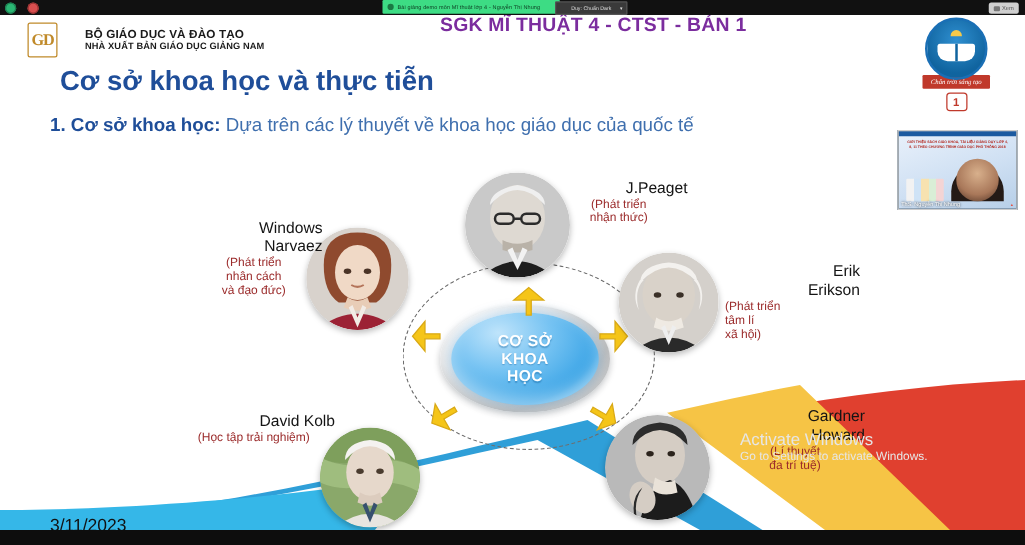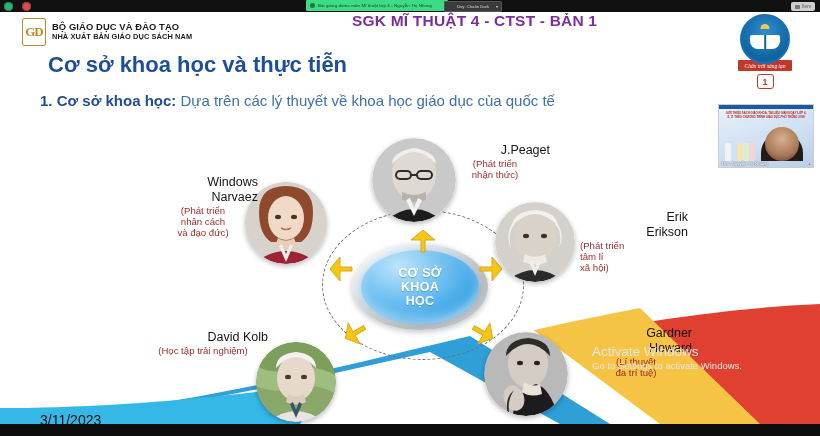--- a/index.html
+++ b/index.html
@@ -23,21 +23,21 @@
      display:flex;align-items:center;gap:2px;padding:0 4px;color:#555;font-size:4.6px;}
   .share-btn .sq{width:5px;height:4px;background:#777;border-radius:1px;}
 
   
   .slide{position:absolute;left:0;top:12px;width:820px;height:412px;background:#fff;overflow:hidden;}
 
   
   .ribbon{position:absolute;bottom:0;right:0;width:100%;height:120px;pointer-events:none;}
 
   
-  .ministry{position:absolute;left:22px;top:6px;display:flex;align-items:center;gap:6px;}
+  .ministry{position:absolute;left:22px;top:6px;display:flex;align-items:center;gap:22px;}
   .ministry .mark{width:22px;height:26px;border:1.4px solid #c08a2a;border-radius:2px;
       display:flex;align-items:center;justify-content:center;color:#c08a2a;
       font-family:"Liberation Serif",serif;font-weight:bold;font-size:13px;letter-spacing:-1px;}
   .ministry .txt1{font-size:9.4px;font-weight:bold;color:#1a1a1a;letter-spacing:.1px;line-height:1.15;}
   .ministry .txt2{font-size:7.4px;font-weight:bold;color:#1a1a1a;letter-spacing:.1px;line-height:1.2;}
 
   .sgk-title{position:absolute;left:352px;top:0px;font-size:15.5px;font-weight:bold;color:#7b2d9e;
       letter-spacing:.2px;white-space:nowrap;}
 
   .h1{position:absolute;left:48px;top:40px;font-size:22px;font-weight:bold;color:#1f4e99;}
@@ -145,21 +145,21 @@
       <path d="M0,120 L660,120 L520,16 C400,44 280,78 160,98 C100,108 48,114 0,117 Z" fill="#ffffff"></path>
       <path d="M0,120 L610,120 L470,32 C360,58 250,86 140,102 C88,110 42,114 0,116 Z" fill="#2f9fd8"></path>
       <path d="M0,120 L560,120 L430,48 C330,70 230,94 130,106 C82,112 40,116 0,118 Z" fill="#ffffff"></path>
       <path d="M0,104 C90,104 210,96 330,78 L300,120 L0,120 Z" fill="#35b7e8"></path>
     </svg>
 
     <div class="ministry">
       <div class="mark">GD</div>
       <div>
         <div class="txt1">BỘ GIÁO DỤC VÀ ĐÀO TẠO</div>
-        <div class="txt2">NHÀ XUẤT BẢN GIÁO DỤC SÁCH NAM</div>
+        <div class="txt2">NHÀ XUẤT BẢN GIÁO DỤC GIẢNG NAM</div>
       </div>
     </div>
 
     <div class="sgk-title">SGK MĨ THUẬT 4 - CTST - BẢN 1</div>
 
     <div class="h1">Cơ sở khoa học và thực tiễn</div>
 
     <div class="h2">
       <b>1. Cơ sở khoa học:</b><span> Dựa trên các lý thuyết về khoa học giáo dục của quốc tế</span>
     </div>

